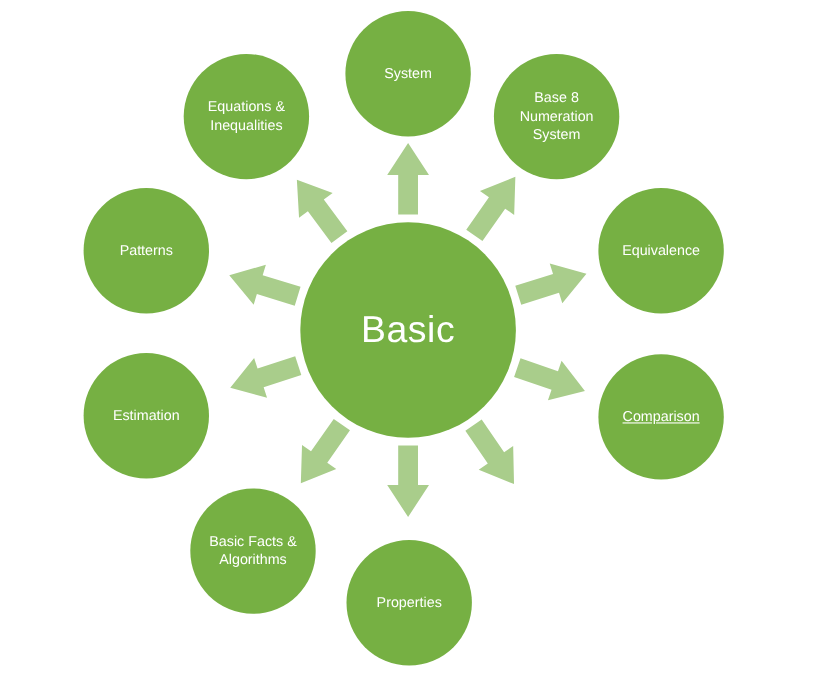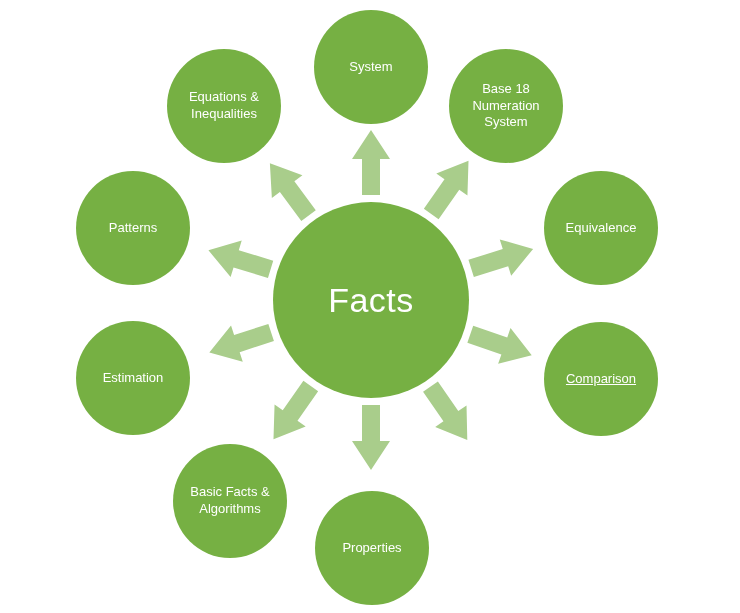--- a/index.html
+++ b/index.html
@@ -101,29 +101,29 @@
     </g>
     <g transform="translate(371,300) rotate(-163)">
       <polygon class="arrow" points="105,-9 141,-9 141,-19 170,0 141,19 141,9 105,9"></polygon>
     </g>
     <g transform="translate(371,300) rotate(-126.5)">
       <polygon class="arrow" points="105,-9 141,-9 141,-19 170,0 141,19 141,9 105,9"></polygon>
     </g>
   </svg>
 
   <div class="node-center">
-    <span>Facts</span>
+    <span>Basic</span>
   </div>
 
   <div class="node pos-numbers">
     <span>System</span>
   </div>
 
   <div class="node pos-base10">
-    <span>Base 18 Numeration System</span>
+    <span>Base 8 Numeration System</span>
   </div>
 
   <div class="node pos-equivalence">
     <span>Equivalence</span>
   </div>
 
   <div class="node pos-comparison">
     <span>Comparison</span>
   </div>
 

